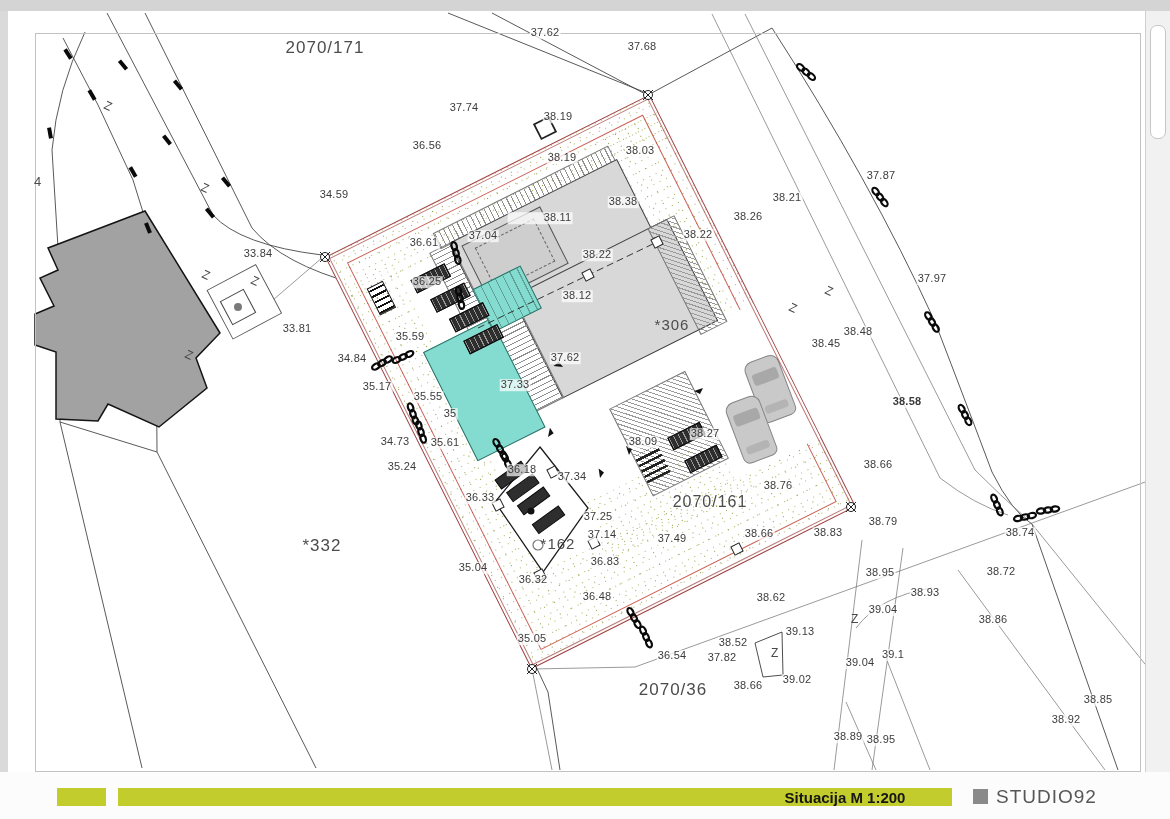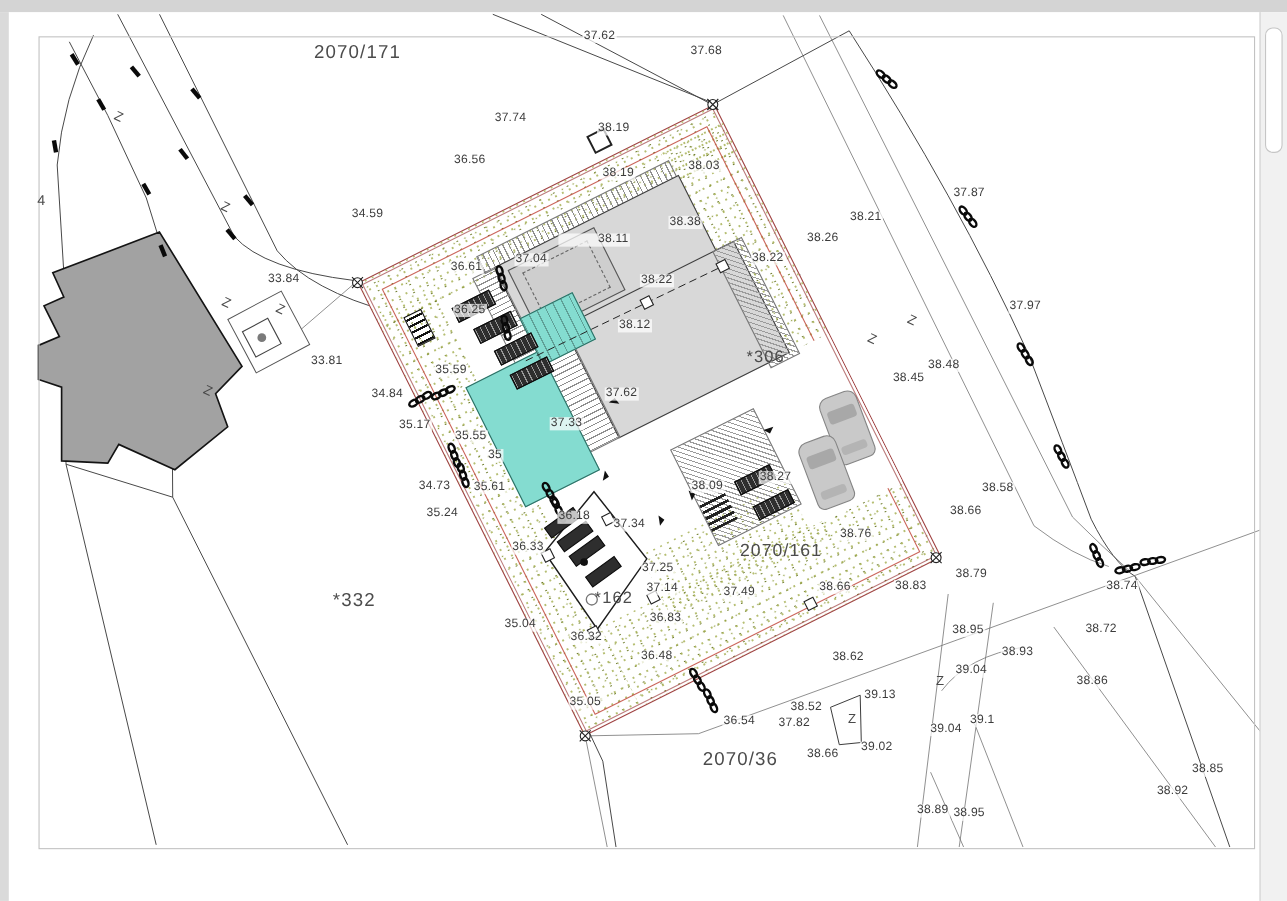--- a/index.html
+++ b/index.html
@@ -246,21 +246,21 @@
       <div class="lbl" style="left: 932px; top: 279px;">37.97</div>
       <div class="lbl" style="left: 858px; top: 332px;">38.48</div>
       <div class="lbl" style="left: 826px; top: 344px;">38.45</div>
       <div class="lbl" style="left: 410px; top: 337px;">35.59</div>
       <div class="lbl" style="left: 352px; top: 359px;">34.84</div>
       <div class="lbl" style="left: 565px; top: 358px;">37.62</div>
       <div class="lbl" style="left: 377px; top: 387px;">35.17</div>
       <div class="lbl" style="left: 515px; top: 385px;">37.33</div>
       <div class="lbl" style="left: 428px; top: 397px;">35.55</div>
       <div class="lbl" style="left: 450px; top: 414px;">35</div>
-      <div class="lbl" style="left: 907px; top: 444px;">38.58</div>
+      <div class="lbl" style="left: 907px; top: 402px; font-weight: bold;">38.58</div>
       <div class="lbl" style="left: 395px; top: 442px;">34.73</div>
       <div class="lbl" style="left: 445px; top: 443px;">35.61</div>
       <div class="lbl" style="left: 643px; top: 442px;">38.09</div>
       <div class="lbl" style="left: 705px; top: 434px;">38.27</div>
       <div class="lbl" style="left: 402px; top: 467px;">35.24</div>
       <div class="lbl" style="left: 522px; top: 470px;">36.18</div>
       <div class="lbl" style="left: 572px; top: 477px;">37.34</div>
       <div class="lbl" style="left: 878px; top: 465px;">38.66</div>
       <div class="lbl" style="left: 480px; top: 498px;">36.33</div>
       <div class="lbl" style="left: 778px; top: 486px;">38.76</div>
@@ -291,24 +291,31 @@
       <div class="lbl" style="left: 748px; top: 686px;">38.66</div>
       <div class="lbl" style="left: 797px; top: 680px;">39.02</div>
       <div class="lbl" style="left: 1098px; top: 700px;">38.85</div>
       <div class="lbl" style="left: 1066px; top: 720px;">38.92</div>
       <div class="lbl" style="left: 848px; top: 737px;">38.89</div>
       <div class="lbl" style="left: 881px; top: 740px;">38.95</div>
       <div class="lbl plot" style="left: 325px; top: 48px; font-size: 17px;">2070/171</div>
       <div class="lbl plot" style="left: 710px; top: 502px; font-size: 16px;">2070/161</div>
       <div class="lbl plot" style="left: 673px; top: 690px; font-size: 17px;">2070/36</div>
       <div class="lbl plot" style="left: 322px; top: 546px; font-size: 17px;">*332</div>
-      <div class="lbl plot" style="left: 672px; top: 325px; font-size: 15px; margin-left: 24px;">*306</div>
+      <div class="lbl plot" style="left: 672px; top: 325px; font-size: 15px;">*306</div>
       <div class="lbl plot" style="left: 558px; top: 544px; font-size: 15px;">*162</div>
       <div class="lbl plot" style="left: 38px; top: 182px; font-size: 13px;">4</div>
     </div>
 
   <div class="frame-top"></div>
   <div class="frame-left"></div>
   <div class="scroll-track">
     <div class="scroll-thumb"></div>
   </div>
 
+  <div id="titlebar">
+    <div class="blk1"></div>
+    <div class="blk2"></div>
+    <div class="cap">Situacija M 1:200</div>
+    <div class="bsq"></div>
+    <div class="brand">STUDIO92</div>
+  </div>
 </div>
 
 </body></html>

